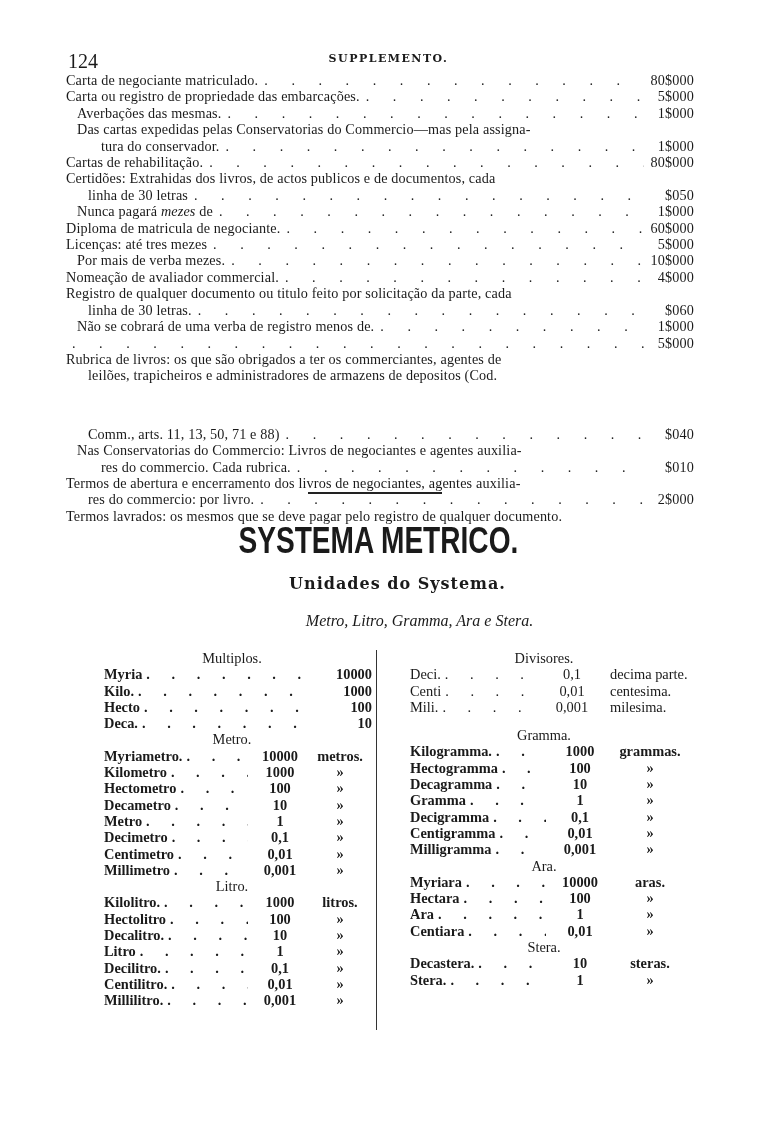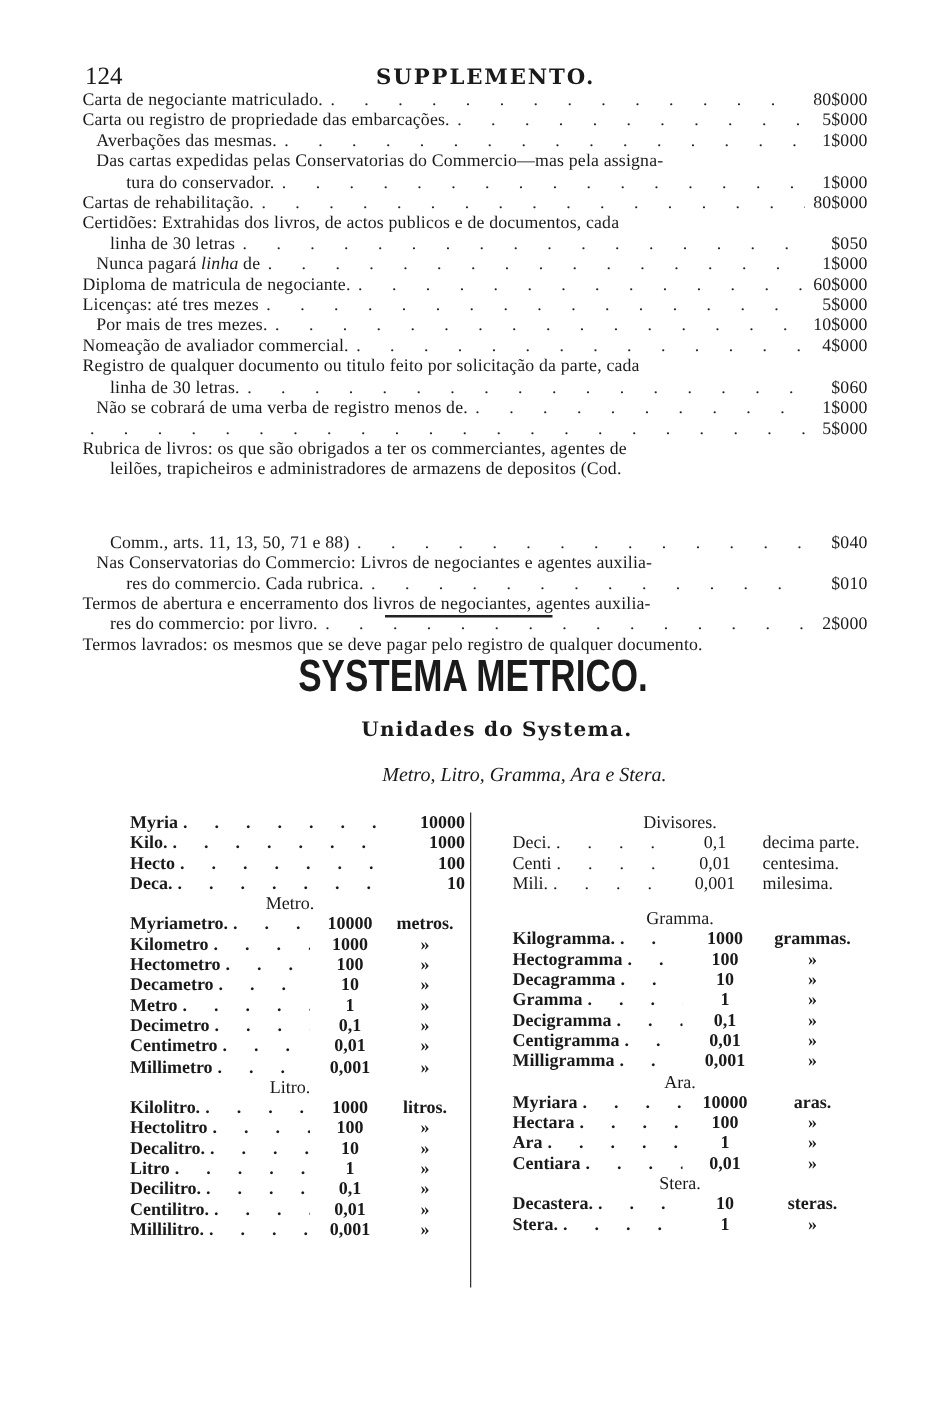--- a/index.html
+++ b/index.html
@@ -1,20 +1,20 @@
 <!DOCTYPE html>
 <html><head>
 <meta charset="utf-8">
 <style>
   html, body { margin: 0; padding: 0; background: #ffffff; }
   body { width: 757px; height: 1136px; position: relative; overflow: hidden;
          font-family: "Liberation Serif", "DejaVu Serif", serif; color: #1a1a1a; }
   .abs { position: absolute; }
   .page-num { left: 68px; top: 50px; font-size: 20px; }
-  .running-head { left: 0; width: 757px; top: 52px; text-align: center; font-size: 17px;
+  .running-head { left: 0; width: 757px; top: 52px; text-align: center; font-size: 11px;
                   font-weight: bold; letter-spacing: 1.5px; padding-left: 20px; box-sizing: border-box;
                   font-family: "DejaVu Serif", serif; }
   .tariff { left: 66px; top: 72px; width: 628px; font-size: 14.2px; line-height: 16.4px;
             font-family: "Liberation Serif", serif; letter-spacing: 0.15px; }
   .row { display: flex; align-items: baseline; white-space: nowrap; }
   .row .txt { flex: 0 0 auto; }
   .row .dots { flex: 1 1 auto; overflow: hidden; margin: 0 6px; letter-spacing: 10px; color:#222; }
   .row .amt { flex: 0 0 auto; text-align: right; min-width: 44px; }
   .ind1 { padding-left: 11px; }
   .wrapline { white-space: nowrap; }
@@ -85,42 +85,42 @@
     <div>
       <div class="wrapline" style="">Certidões: Extrahidas dos livros, de actos publicos e de documentos, cada</div>
       <div class="row" style="padding-left:22px;">
         <span class="txt">linha de 30 letras</span>
         <span class="dots">. . . . . . . . . . . . . . . . . . . . . . . . . . . . . . . . . . . . . . . .</span>
         <span class="amt">$050</span>
       </div>
     </div>
     <div class="ind1">
       <div class="row" style="">
-        <span class="txt">Nunca pagará <em>linha</em> de</span>
+        <span class="txt">Nunca pagará <em>mezes</em> de</span>
         <span class="dots">. . . . . . . . . . . . . . . . . . . . . . . . . . . . . . . . . . . . . . . .</span>
         <span class="amt">1$000</span>
       </div>
     </div>
     <div>
       <div class="row" style="">
         <span class="txt">Diploma de matricula de negociante.</span>
         <span class="dots">. . . . . . . . . . . . . . . . . . . . . . . . . . . . . . . . . . . . . . . .</span>
         <span class="amt">60$000</span>
       </div>
     </div>
     <div>
       <div class="row" style="">
         <span class="txt">Licenças: até tres mezes</span>
         <span class="dots">. . . . . . . . . . . . . . . . . . . . . . . . . . . . . . . . . . . . . . . .</span>
         <span class="amt">5$000</span>
       </div>
     </div>
     <div class="ind1">
       <div class="row" style="">
-        <span class="txt">Por mais de tres mezes.</span>
+        <span class="txt">Por mais de verba mezes.</span>
         <span class="dots">. . . . . . . . . . . . . . . . . . . . . . . . . . . . . . . . . . . . . . . .</span>
         <span class="amt">10$000</span>
       </div>
     </div>
     <div>
       <div class="row" style="">
         <span class="txt">Nomeação de avaliador commercial.</span>
         <span class="dots">. . . . . . . . . . . . . . . . . . . . . . . . . . . . . . . . . . . . . . . .</span>
         <span class="amt">4$000</span>
       </div>
@@ -175,20 +175,21 @@
       <div class="wrapline" style="">Termos lavrados: os mesmos que se deve pagar pelo registro de qualquer documento.</div>
     </div>
   </div>
 
 <div class="abs rule-short"></div>
 <div class="abs main-title">SYSTEMA METRICO.</div>
 <div class="abs subtitle">Unidades do Systema.</div>
 <div class="abs units-line">Metro, Litro, Gramma, Ara e Stera.</div>
 
 <div class="abs col col-left" id="colLeft">
+    <div class="sec-head">Multiplos.</div>
     <div class="mrow bold">
       <span class="name">Myria</span>
       <span class="dots">. . . . . . . . . . . . . . . . . . . . . . . .</span>
       <span class="val" style="min-width: 56px; text-align: right;">10000</span>
     </div>
     <div class="mrow bold">
       <span class="name">Kilo.</span>
       <span class="dots">. . . . . . . . . . . . . . . . . . . . . . . .</span>
       <span class="val" style="min-width: 56px; text-align: right;">1000</span>
     </div>

